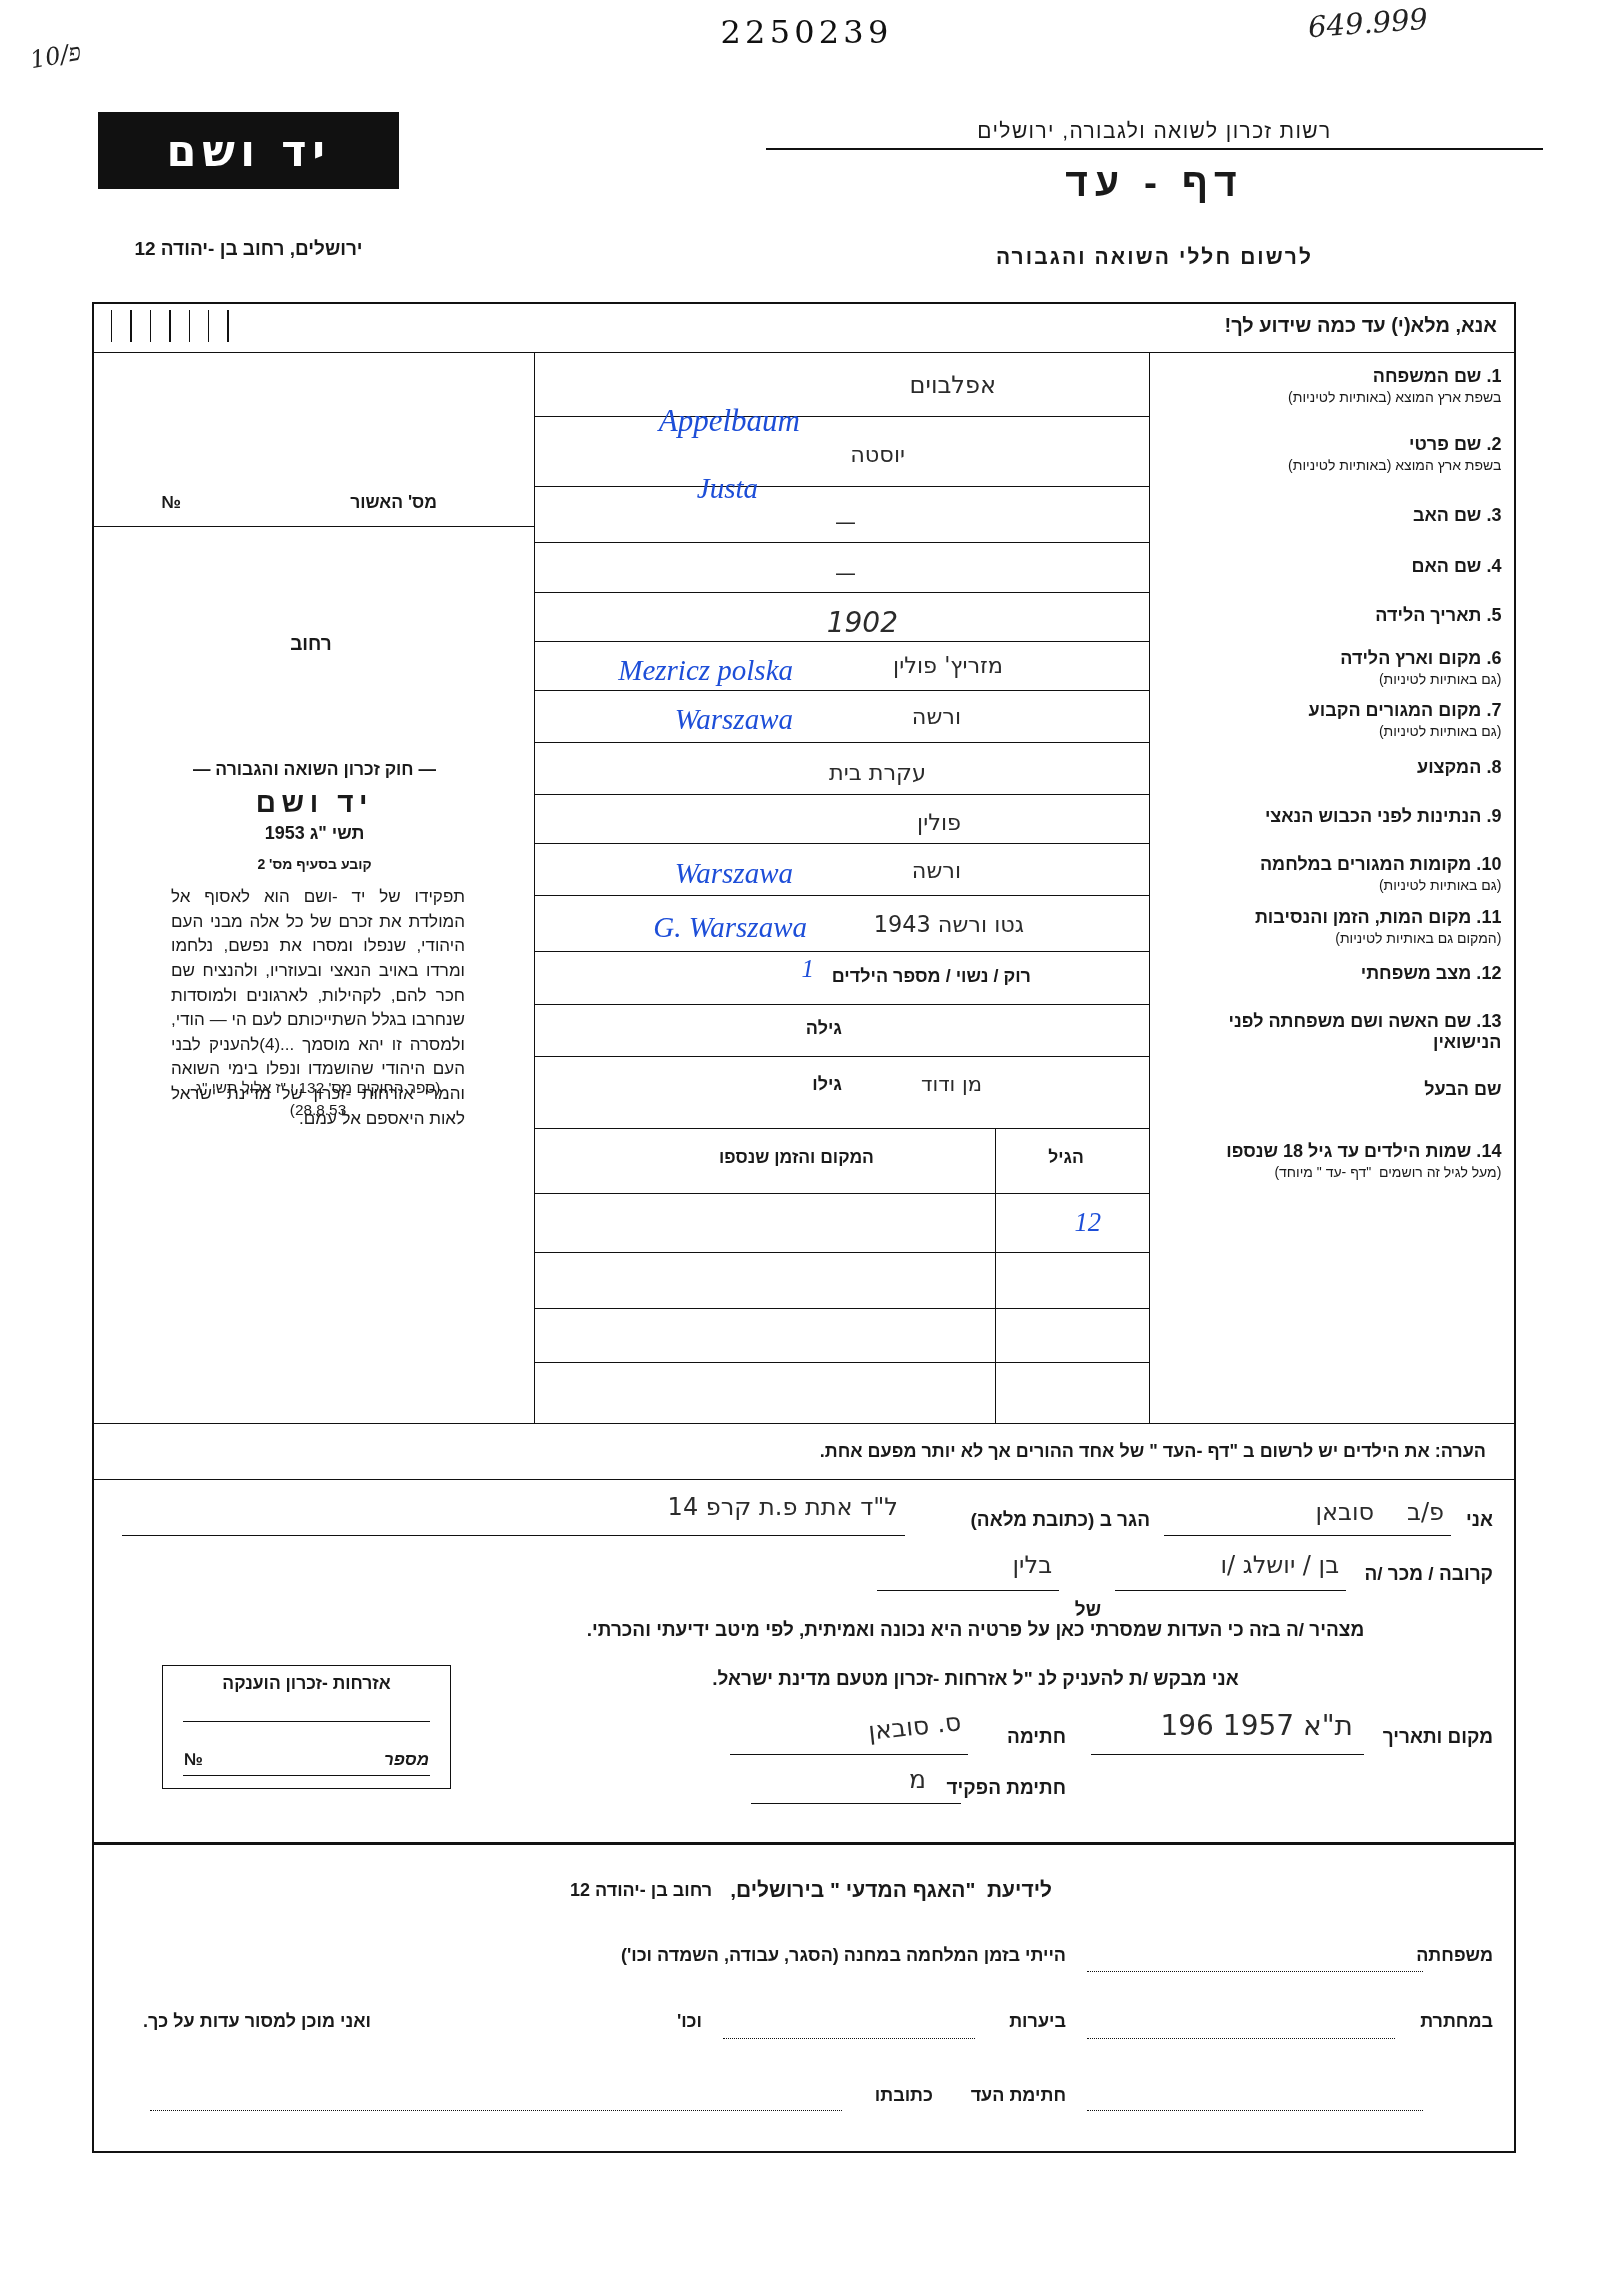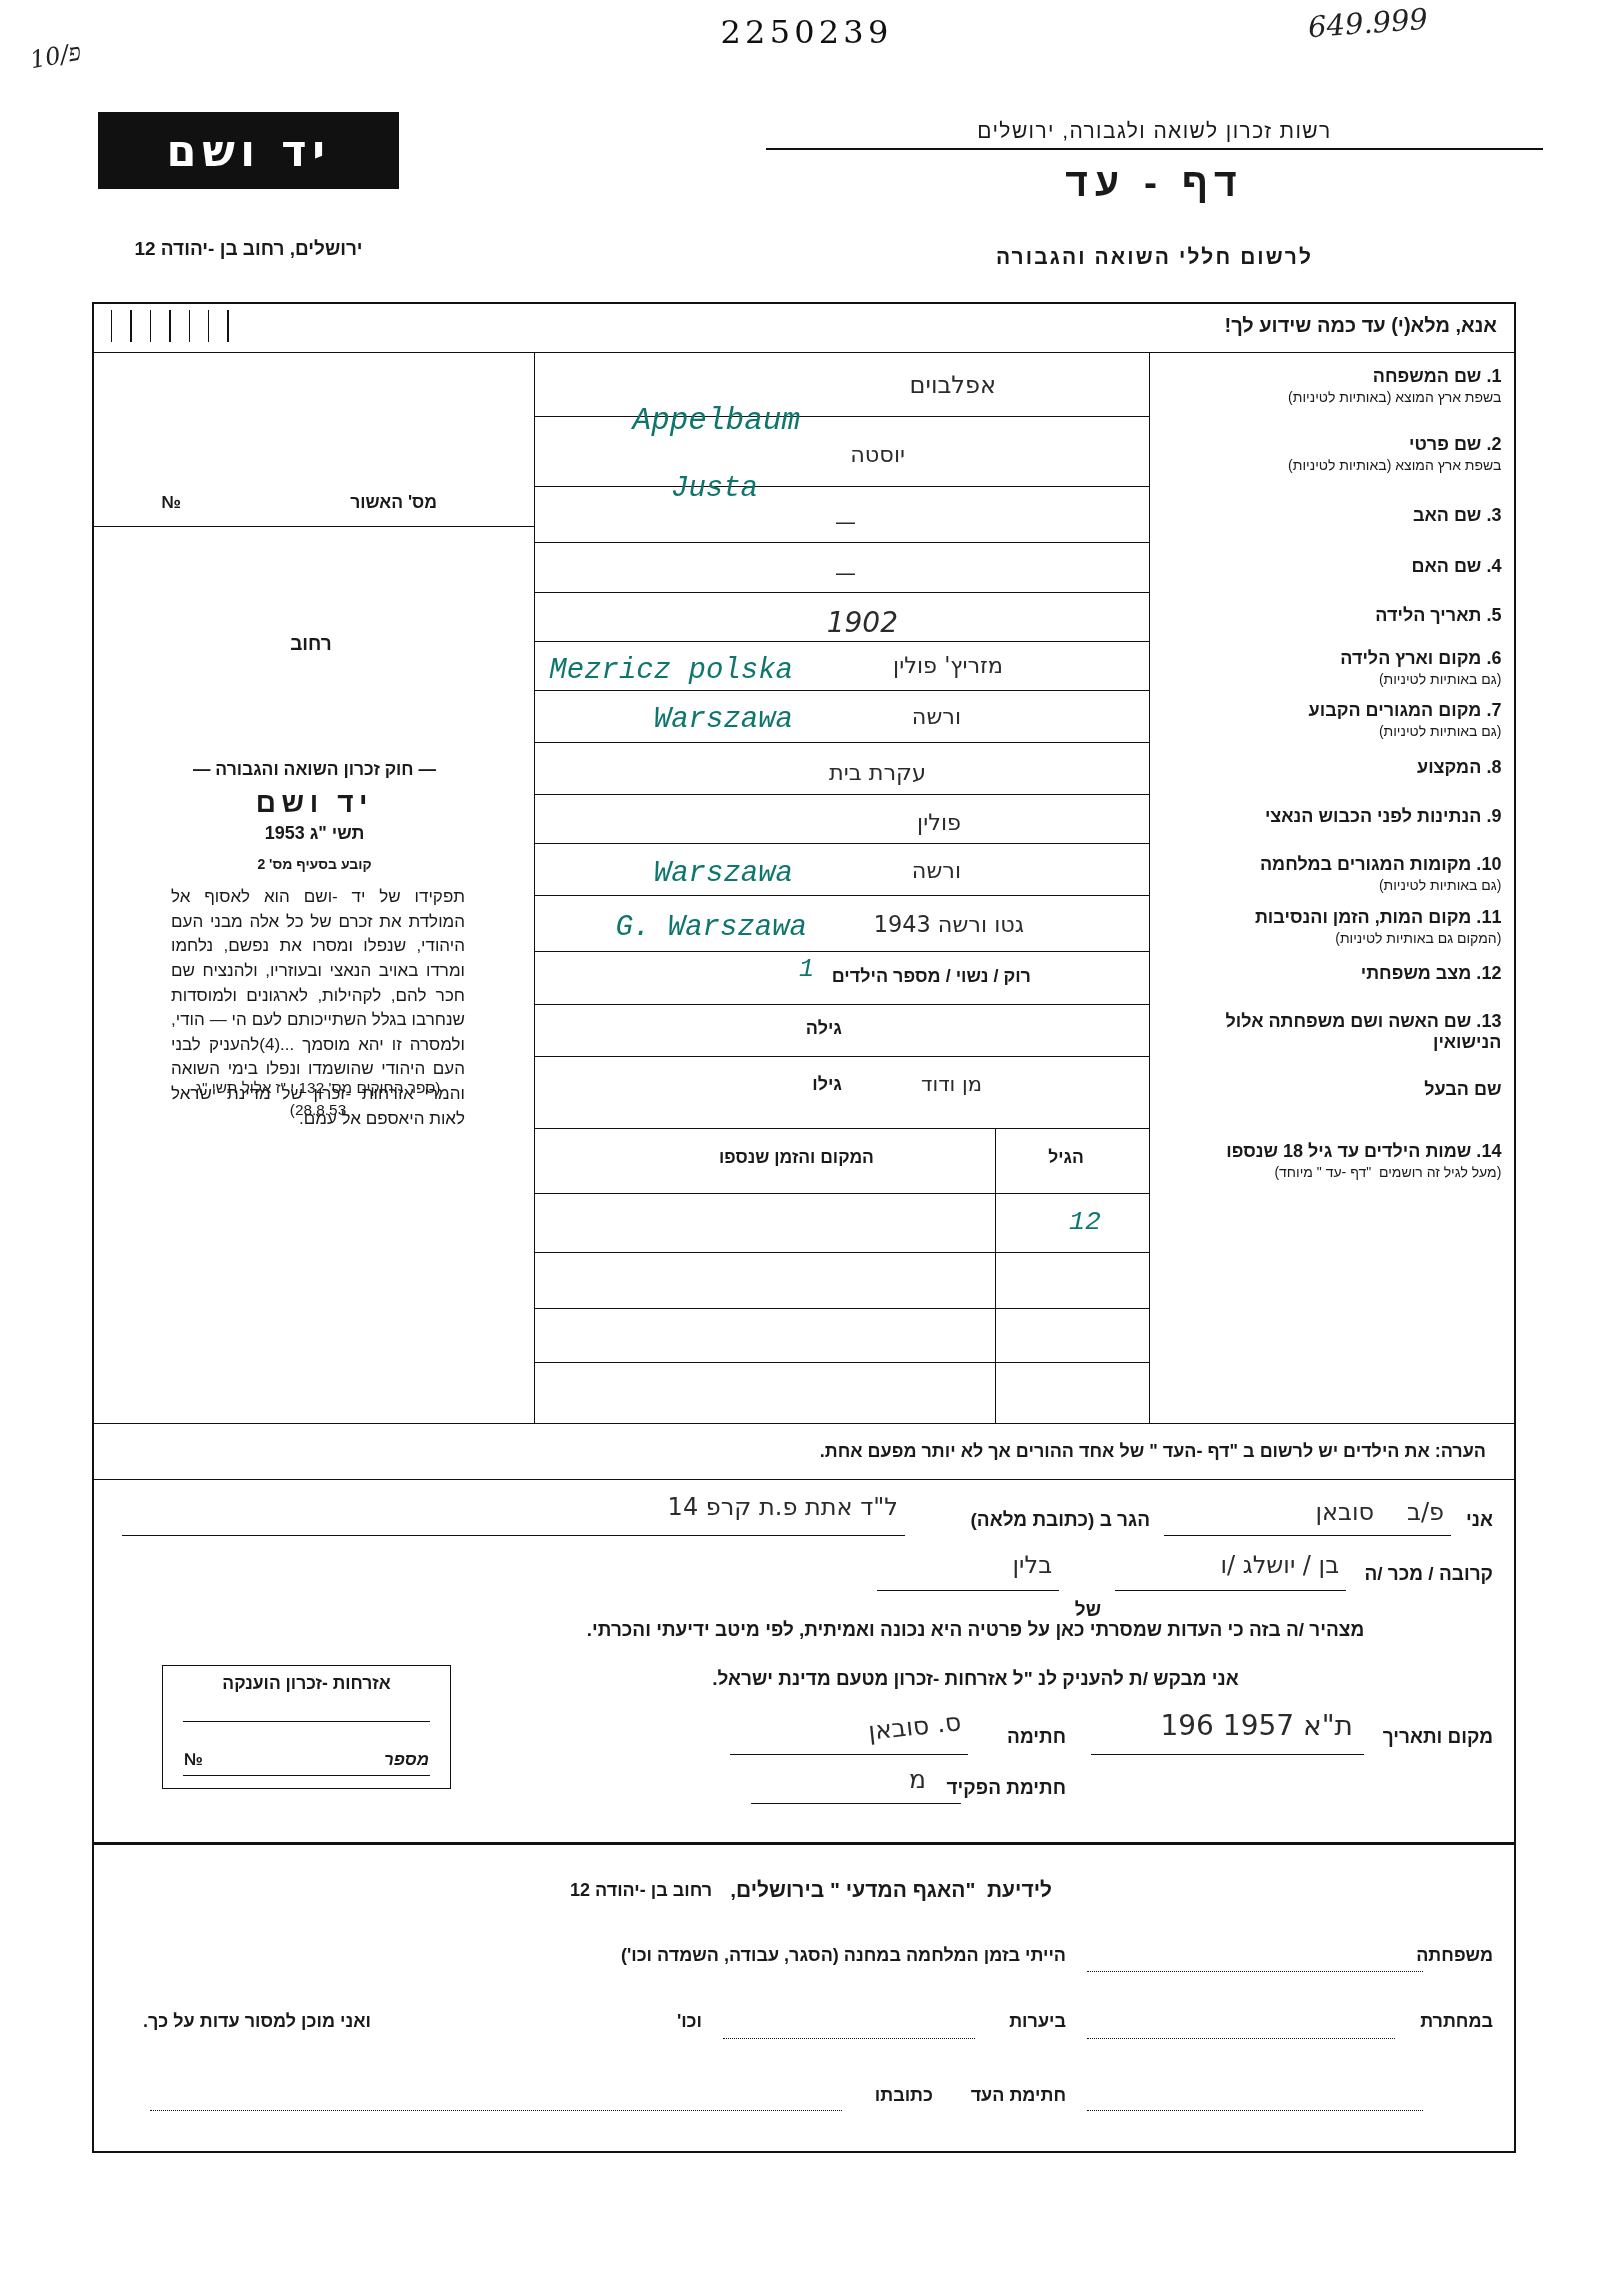--- a/index.html
+++ b/index.html
@@ -7,23 +7,23 @@
     width:1613px;height:2295px;
     font-family:"Liberation Sans", sans-serif;
     color:#1a1a1a;
     position:relative;
     overflow:hidden;
   }
   .page{position:absolute;inset:0;}
 
   
   .hand{
-    font-family:Liberation Mono, monospace;
+    font-family:Liberation Serif, serif;
     font-style:italic;
-    color:#0f766e;
+    color:#1d4ed8;
   }
   .hebhand{
     font-family:"DejaVu Sans", sans-serif;
     color:#2b2b2b;
   }
 
   
   #top-serial{
     position:absolute;top:12.6px;left:0;right:0;text-align:center;
     font-family:"DejaVu Serif", serif;font-size:32px;letter-spacing:4.2px;color:#111;
@@ -271,21 +271,21 @@
       <span>11.</span>
       <span>מקום המות, הזמן והנסיבות</span>
       <span class="sub">(המקום גם באותיות לטיניות)</span>
     </div>
     <div class="lbl" style="top:659px;">
       <span>12.</span>
       <span>מצב משפחתי</span>
     </div>
     <div class="lbl" style="top:707px;">
       <span>13.</span>
-      <span>שם האשה ושם משפחתה אלול הנישואין</span>
+      <span>שם האשה ושם משפחתה לפני הנישואין</span>
     </div>
     <div class="lbl" style="top:775px;">שם הבעל</div>
 
     <div class="valheb" style="top:67px;right:518px;font-size:24px;">אפלבוים</div>
     <div class="val hand" style="top:99px;right:714px;font-size:31px;">Appelbaum</div>
 
     <div class="valheb" style="top:137px;right:609px;font-size:22.4px;">יוסטה</div>
     <div class="val hand" style="top:168px;right:756px;font-size:29px;">Justa</div>
 
     <div class="valheb" style="top:206px;right:658px;font-size:21px;">—</div>

